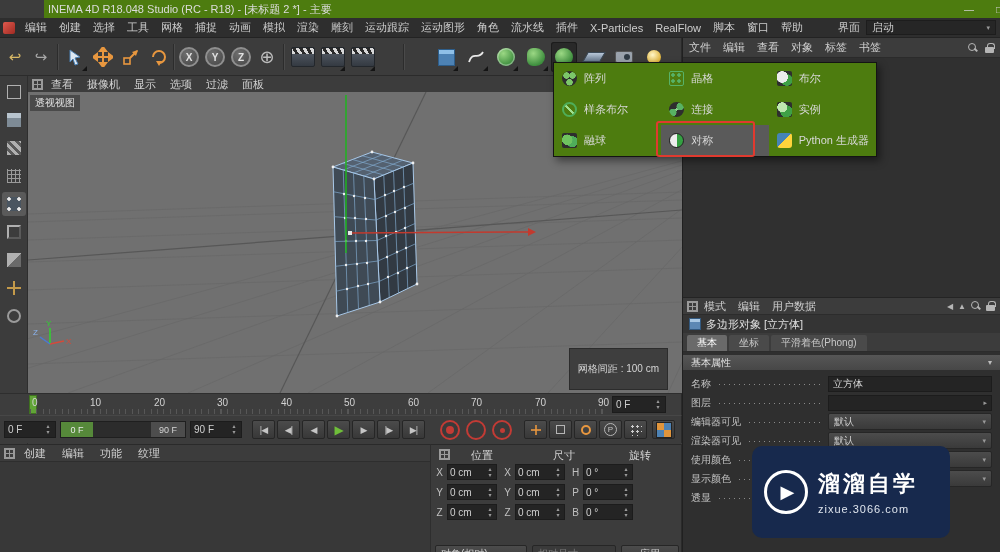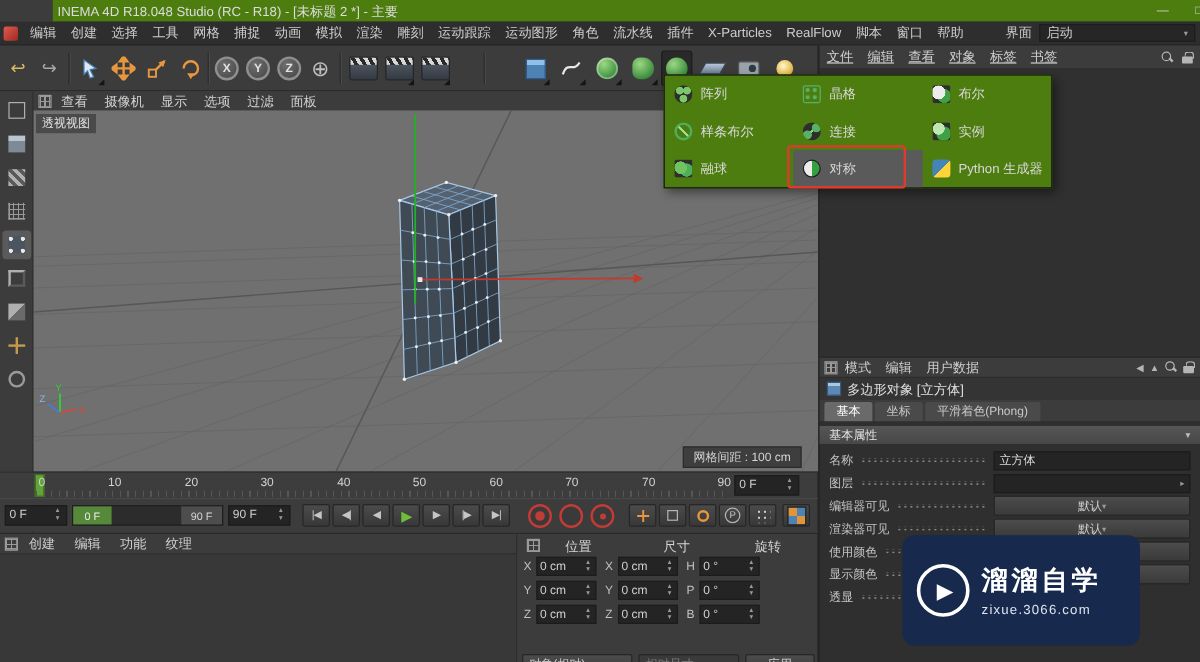--- a/index.html
+++ b/index.html
@@ -42,21 +42,21 @@
 .ltbtn.active{background:#5a5a5a;}
 .lt-shape{width:14px;height:14px;}
 
 
 .viewport{position:absolute;left:28px;top:76px;width:654px;height:317px;background:#3c3c3c;}
 .vpmenu{position:absolute;left:0;top:0;width:100%;height:16px;display:flex;align-items:center;gap:2px;background:#3c3c3c;}
 .vpmenu .mitem{padding:0 6px;color:#d2d2d2;}
 .gridico{width:11px;height:11px;margin-left:4px;background:repeating-linear-gradient(0deg,#9a9a9a 0 1px,transparent 1px 4px),repeating-linear-gradient(90deg,#9a9a9a 0 1px,transparent 1px 4px);border:1px solid #9a9a9a;}
 .vpcanvas{position:absolute;left:0;top:16px;width:654px;height:301px;background:#707070;overflow:hidden;}
 .vplabel{position:absolute;left:2px;top:3px;background:#4a4a4a;color:#e2e2e2;padding:1px 5px;font-size:10px;}
-.gridinfo{position:absolute;right:14px;bottom:3px;background:#3e3e3e;border:1px solid #2c2c2c;color:#d5d5d5;padding:1px 8px;font-size:10px;}
+.gridinfo{position:absolute;right:14px;bottom:3px;background:#3e3e3e;border:1px solid #2c2c2c;color:#d5d5d5;padding:13px 8px;font-size:10px;}
 
 
 .ruler{position:absolute;left:0;top:393px;width:682px;height:22px;background:#3d3d3d;border-top:1px solid #2e2e2e;border-right:1px solid #2a2a2a;}
 .rticks{position:absolute;left:28px;right:74px;top:0;bottom:0;}
 .rticks::after{content:"";position:absolute;left:2px;right:0;bottom:1px;height:5px;background:repeating-linear-gradient(90deg,#575757 0 1px,transparent 1px 6.35px);}
 .tick{position:absolute;top:3px;font-size:10px;color:#d2d2d2;}
 .playhead{position:absolute;left:29px;top:1px;width:8px;height:19px;background:#61a437;border:1px solid #3f7020;}
 .framebox{position:absolute;left:612px;top:2px;width:54px;height:17px;background:#242424;border:1px solid #1c1c1c;display:flex;align-items:center;justify-content:space-between;padding:0 3px;color:#d0d0d0;font-size:10px;}
 
 
@@ -85,36 +85,36 @@
 .ccell{display:flex;align-items:center;gap:3px;}
 .axl{width:9px;color:#c0c0c0;font-size:10px;text-align:center;}
 .cfld{width:50px;height:16px;background:#242424;border:1px solid #1c1c1c;display:flex;align-items:center;justify-content:space-between;padding:0 2px;color:#d0d0d0;font-size:10px;}
 .dd{height:17px;background:linear-gradient(#4c4c4c,#3a3a3a);border:1px solid #262626;border-radius:2px;display:flex;align-items:center;justify-content:space-between;padding:0 5px;color:#d0d0d0;font-size:10px;}
 .dd.disabled{color:#7d7d7d;background:#3a3a3a;}
 .btn{height:17px;background:linear-gradient(#4c4c4c,#3a3a3a);border:1px solid #262626;border-radius:2px;display:flex;align-items:center;justify-content:center;color:#d0d0d0;font-size:10px;}
 
 
 .rightcol{position:absolute;left:682px;top:38px;width:318px;height:514px;background:#2f2f2f;border-left:1px solid #202020;}
 .om-menu{position:absolute;left:0;top:0;width:100%;height:20px;background:#3c3c3c;border-bottom:1px solid #2b2b2b;display:flex;align-items:center;}
-.om-menu .mitem{padding:0 6px;color:#cfcfcf;text-decoration:underline;}
+.om-menu .mitem{padding:0 6px;color:#cfcfcf;}
 .om-content{position:absolute;left:0;top:20px;width:100%;height:239px;background:#303030;}
 .am-menu{position:absolute;left:0;top:259px;width:100%;height:18px;background:#3c3c3c;border-top:1px solid #242424;border-bottom:1px solid #2c2c2c;display:flex;align-items:center;}
 .am-menu .mitem{padding:0 6px;color:#cfcfcf;}
 .am-icons{margin-left:auto;display:flex;align-items:center;gap:5px;padding-right:5px;color:#b5b5b5;font-size:8px;}
 .am-obj{position:absolute;left:0;top:277px;width:100%;height:18px;background:#343434;display:flex;align-items:center;gap:5px;padding-left:6px;color:#e0e0e0;}
 .objico{width:12px;height:12px;background:linear-gradient(180deg,#a9c8e4 0 30%,#5d88b4 30%);border:1px solid #33597f;}
 .am-tabs{position:absolute;left:0;top:295px;width:100%;height:19px;background:#3c3c3c;border-bottom:1px solid #2c2c2c;display:flex;align-items:flex-end;gap:2px;padding:0 4px;}
 .tab{height:16px;padding:0 10px;display:flex;align-items:center;background:#4a4a4a;color:#c8c8c8;border-radius:2px 2px 0 0;font-size:10px;}
 .tab.active{background:#6a6a6a;color:#fff;}
 .am-section{position:absolute;left:0;top:317px;width:100%;height:15px;background:linear-gradient(#565656,#474747);display:flex;align-items:center;padding:0 8px;color:#e3e3e3;font-size:10px;}
 .am-section .scrdn{margin-left:auto;font-size:8px;color:#bdbdbd;}
 .arow{position:absolute;left:0;width:100%;height:19px;display:flex;align-items:center;padding:0 8px;}
 .alabel{color:#c3c3c3;white-space:nowrap;font-size:10px;}
 .leader{flex:1;height:3px;margin:0 6px;background-image:radial-gradient(circle,#8a8a8a 0.8px,transparent 1px);background-size:5px 3px;background-position:0 1px;}
-.actl{width:164px;justify-content:center;}
+.actl{width:164px;}
 .tfld{height:16px;background:#242424;border:1px solid #1c1c1c;display:flex;align-items:center;justify-content:space-between;padding:0 4px;color:#d8d8d8;font-size:10px;}
 .chk{width:11px;height:11px;background:#242424;border:1px solid #1c1c1c;}
 
 
 .gmenu{position:absolute;left:553px;top:62px;width:324px;height:95px;background:#4d7c0f;border:1px solid #141414;box-shadow:3px 4px 8px rgba(0,0,0,.45);display:grid;grid-template-columns:repeat(3,1fr);grid-auto-rows:31px;padding:0;z-index:40;}
 .gitem{display:flex;align-items:center;gap:7px;padding-left:8px;color:#d8d8d8;}
 .gitem.hl{background:#5a5a5a;}
 .gico{width:15px;height:15px;border-radius:50%;flex:0 0 auto;}
 .gi-array{background:radial-gradient(circle at 30% 30%,#7cc76a 3px,transparent 3.5px),radial-gradient(circle at 70% 30%,#7cc76a 3px,transparent 3.5px),radial-gradient(circle at 50% 75%,#7cc76a 3px,transparent 3.5px),#2e2e2e;}
 .gi-lattice{border-radius:2px;border:1.5px solid #57b267;background:radial-gradient(circle,#57b267 1.5px,transparent 2px);background-size:6px 6px;}

